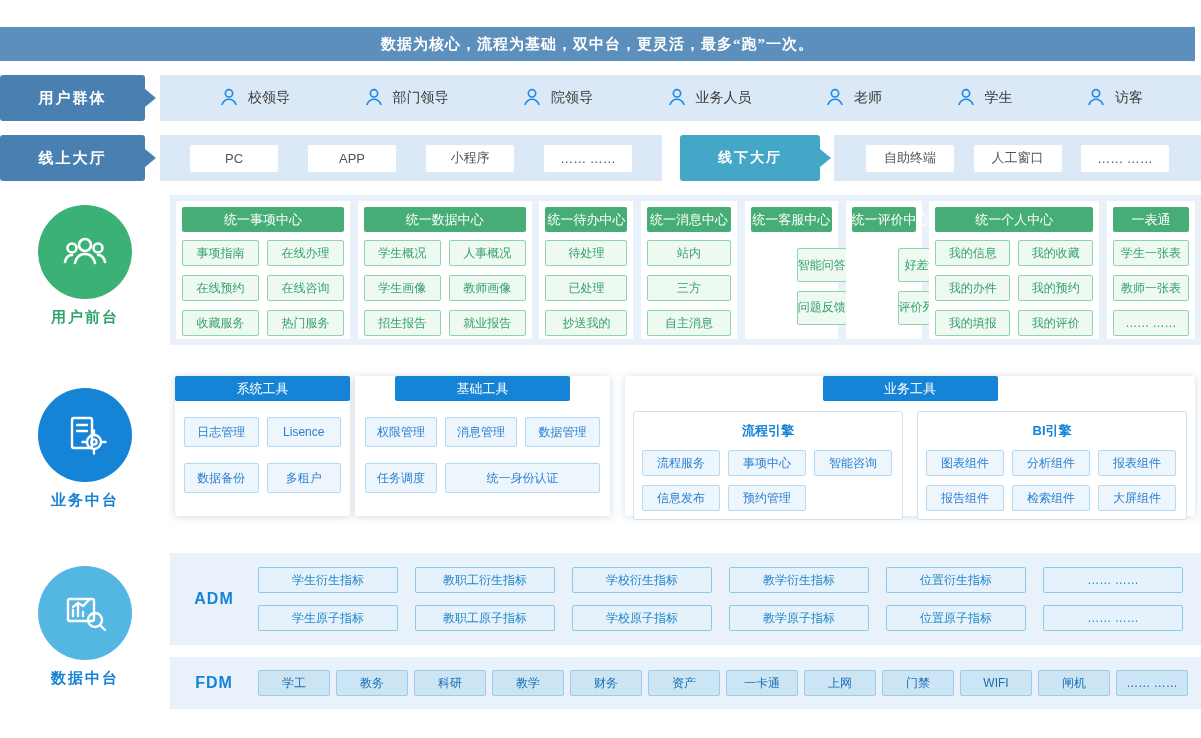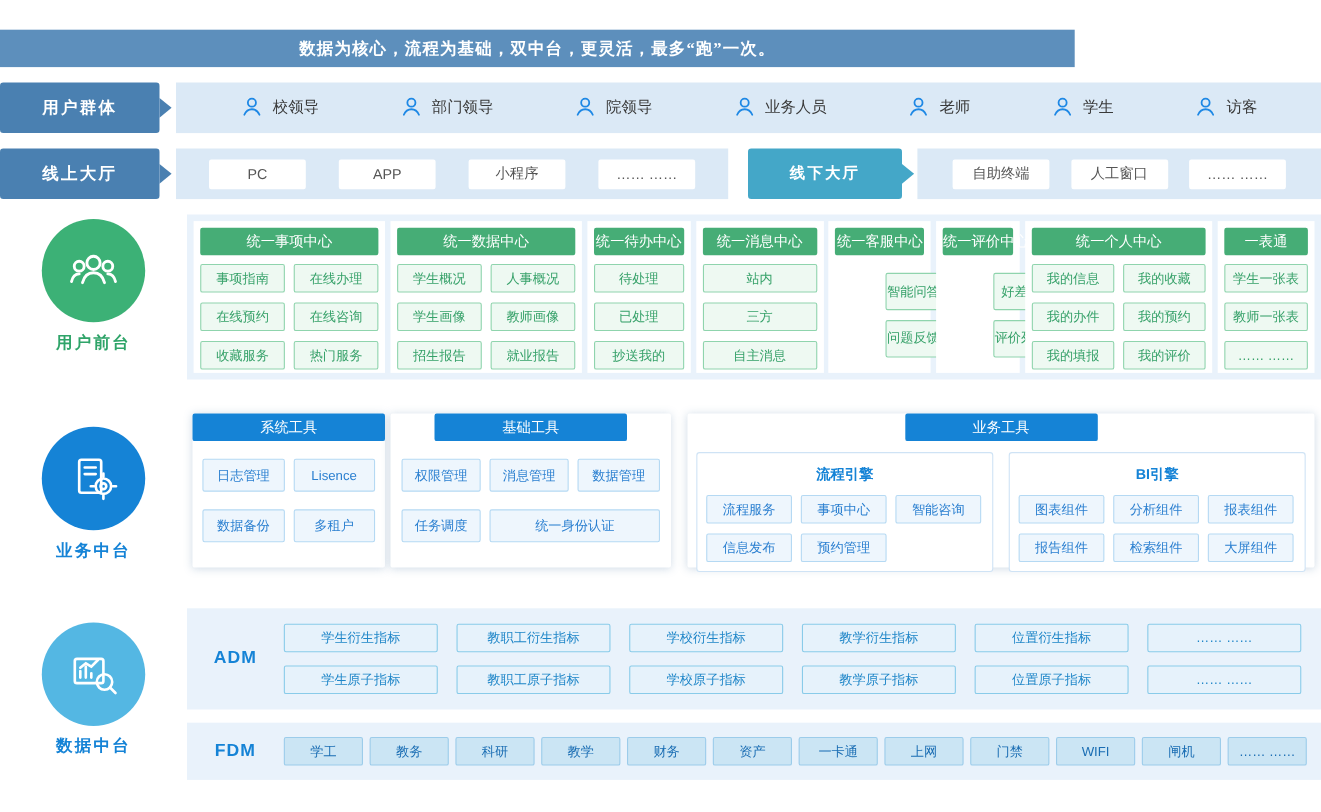--- a/index.html
+++ b/index.html
@@ -3,21 +3,21 @@
 <meta charset="utf-8">
 <style>
   * { margin:0; padding:0; box-sizing:border-box; }
   html,body { background:#ffffff; }
   body {
     width:1201px; height:738px; position:relative; overflow:hidden;
     font-family:"Liberation Sans","DejaVu Sans",sans-serif;
   }
   
   .banner {
-    position:absolute; top:27px; left:0; width:977px; height:34px;
+    position:absolute; top:27px; left:0; width:1195px; height:34px;
     background:#5d8fbc; color:#fff; display:flex; align-items:center; justify-content:center;
     font-size:15px; font-weight:bold; letter-spacing:1px;font-family:Liberation Serif, serif;
   }
   
   .side-label {
     position:absolute; left:0; width:145px; height:46px; background:#4a80b1;
     color:#fff; font-weight:bold; font-size:15px; letter-spacing:2px;
     display:flex; align-items:center; justify-content:center; border-radius:3px;
   }
   .side-label::after {
@@ -44,21 +44,21 @@
   #online-bar { left:160px; top:135px; width:502px; padding:0 30px; }
   #offline-bar { left:834px; top:135px; width:367px; padding:0 32px; }
   .user-item { display:flex; align-items:center; gap:8px; font-size:14px; color:#3a3a3a; }
   .white-box {
     background:#fff; min-width:88px; height:27px; padding:0 8px;
     display:flex; align-items:center; justify-content:center;
     font-size:13px; color:#555; border-radius:2px;
   }
   
   .platform { position:absolute; width:170px; left:0; text-align:center; }
-  #fe-platform { top:199px; }
+  #fe-platform { top:205px; }
   #biz-platform { top:388px; }
   #data-platform { top:566px; }
   .circle {
     width:94px; height:94px; border-radius:50%; margin:0 auto;
     display:flex; align-items:center; justify-content:center;
   }
   #fe-platform .circle { background:#3cb176; }
   #biz-platform .circle { background:#1583d6; }
   #data-platform .circle { background:#54b7e3; }
   .platform-label { margin-top:9px; font-size:15px; font-weight:bold; letter-spacing:2px; }
@@ -268,21 +268,21 @@
 
     <div class="fe-card" style="width:94px">
       <div class="green-header">统一待办中心</div>
       <div class="fe-cells cols1">
         <div class="cell green-cell">待处理</div>
         <div class="cell green-cell">已处理</div>
         <div class="cell green-cell">抄送我的</div>
       </div>
     </div>
 
-    <div class="fe-card" style="width:116px">
+    <div class="fe-card" style="width:96px">
       <div class="green-header">统一消息中心</div>
       <div class="fe-cells cols1">
         <div class="cell green-cell">站内</div>
         <div class="cell green-cell">三方</div>
         <div class="cell green-cell">自主消息</div>
       </div>
     </div>
 
     <div class="fe-card" style="width:93px">
       <div class="green-header">统一客服中心</div>

